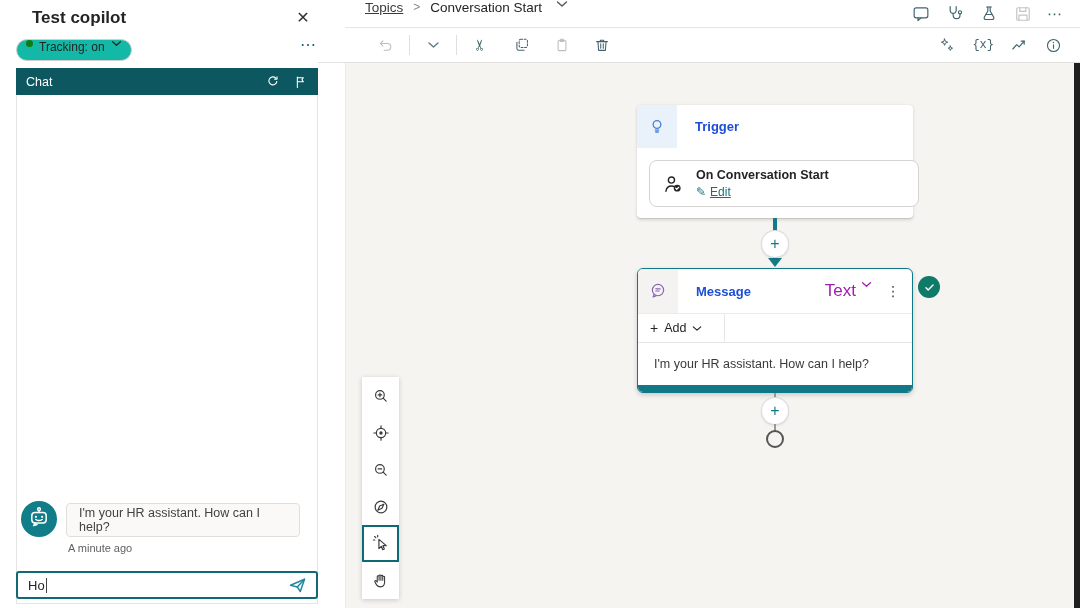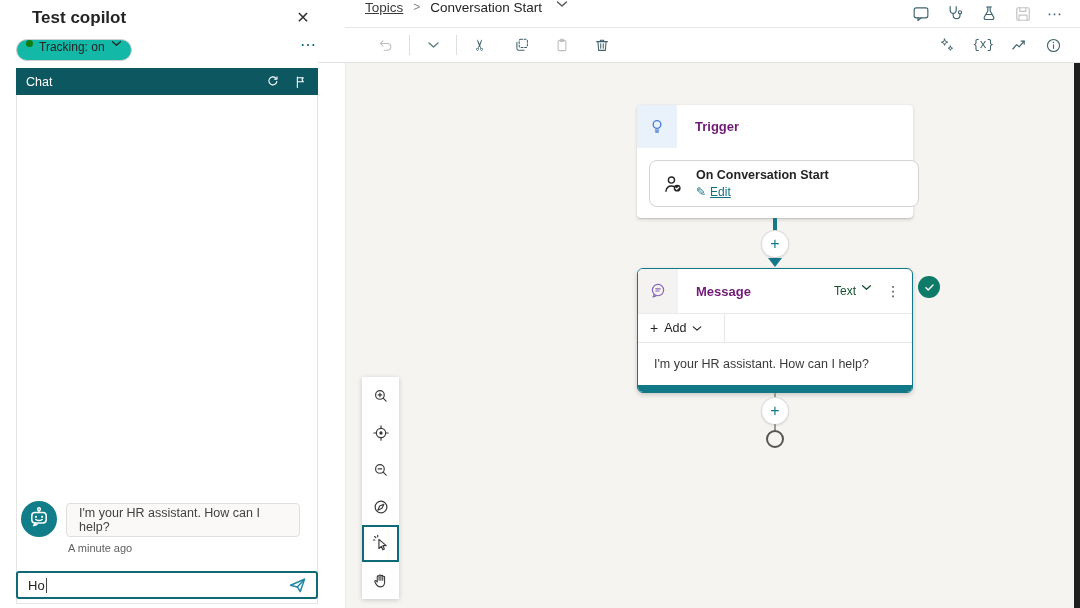--- a/index.html
+++ b/index.html
@@ -55,21 +55,21 @@
   .divider-h2{left:318px;top:62px;width:762px;height:1px;background:#e4e2e0;}
 
   
   .canvas-bg{left:345px;top:63px;width:729px;height:545px;background:#f6f4f1;border-left:1px solid #eceae7;}
   .edge-strip{left:1074px;top:63px;width:6px;height:545px;background:#1f1f1f;}
   .c-toolbar{left:362px;top:377px;width:37px;background:#fff;box-shadow:0 1px 5px rgba(0,0,0,.18);}
   .c-btn{width:37px;height:37px;display:flex;align-items:center;justify-content:center;color:#3b3a39;}
   .c-btn.sel{border:2px solid #0e6b76;}
 
   
-  .node-title{margin-left:18px;font-size:13px;font-weight:bold;color:#701a75;}
+  .node-title{margin-left:18px;font-size:13px;font-weight:bold;color:#1d4ed8;}
   .trigger-card{left:637px;top:105px;width:276px;height:113px;background:#fff;border-radius:4px;
       box-shadow:0 1.6px 3.6px rgba(0,0,0,.13),0 .3px .9px rgba(0,0,0,.1);}
   .t-header{display:flex;align-items:center;height:43px;}
   .icon-cell{width:40px;height:100%;display:flex;align-items:center;justify-content:center;border-radius:4px 0 0 0;}
   .t-icon-cell{background:#e9f1fb;color:#4a7ed2;}
   .trigger-inner{position:absolute;left:12px;top:55px;width:270px;height:47px;border:1px solid #d6d3d1;
       border-radius:8px;background:#fff;display:flex;align-items:center;padding-left:12px;gap:12px;}
   .ti-title{font-size:12.5px;font-weight:bold;color:#242424;line-height:15px;}
   .ti-edit{display:flex;align-items:center;gap:4px;color:#10707d;font-size:12px;margin-top:2px;}
   .ti-edit .lbl{text-decoration:underline;}
@@ -79,21 +79,21 @@
       border-right:7px solid transparent;border-top:9px solid #15798a;}
   .plus-btn{width:26px;height:26px;border-radius:50%;background:#fff;color:#15798a;font-size:16px;line-height:26px;
       text-align:center;box-shadow:0 0 0 1px #dcdcdc,0 1px 3px rgba(0,0,0,.2);}
   .plus1{left:762px;top:231px;}
   .plus2{left:762px;top:398px;}
 
   .msg-node{left:637px;top:268px;width:276px;height:125px;background:#fff;border:1px solid #117888;
       border-radius:6px;box-shadow:0 2px 5px rgba(0,0,0,.18);}
   .m-header{display:flex;align-items:center;height:44px;}
   .m-icon-cell{background:#f5f3f1;color:#8764b8;border-radius:5px 0 0 0;}
-  .m-type{margin-left:auto;display:flex;align-items:flex-start;gap:5px;font-size:12px;color:#14532d;margin-right:14px;}
+  .m-type{margin-left:auto;display:flex;align-items:flex-start;gap:5px;font-size:17px;color:#a21caf;margin-right:14px;}
   .kebab{font-size:14px;color:#424242;margin-right:12px;width:14px;text-align:center;}
   .add-row{position:relative;height:30px;border-top:1px solid #eceae8;border-bottom:1px solid #e8e6e4;
       display:flex;align-items:center;}
   .add-btn{display:flex;align-items:center;gap:6px;padding-left:12px;color:#242424;}
   .add-plus{font-size:14px;}
   .add-lbl{font-size:12.5px;}
   .add-vdiv{position:absolute;left:86px;top:0;width:1px;height:100%;background:#e8e6e4;}
   .m-content{height:42px;display:flex;align-items:center;padding:0 16px;font-size:12.5px;color:#3b3a39;}
   .m-bottom{height:7px;background:#117888;border-radius:0 0 5px 5px;}
   .check-badge{left:918px;top:276px;width:22px;height:22px;border-radius:50%;background:#0e7a68;

